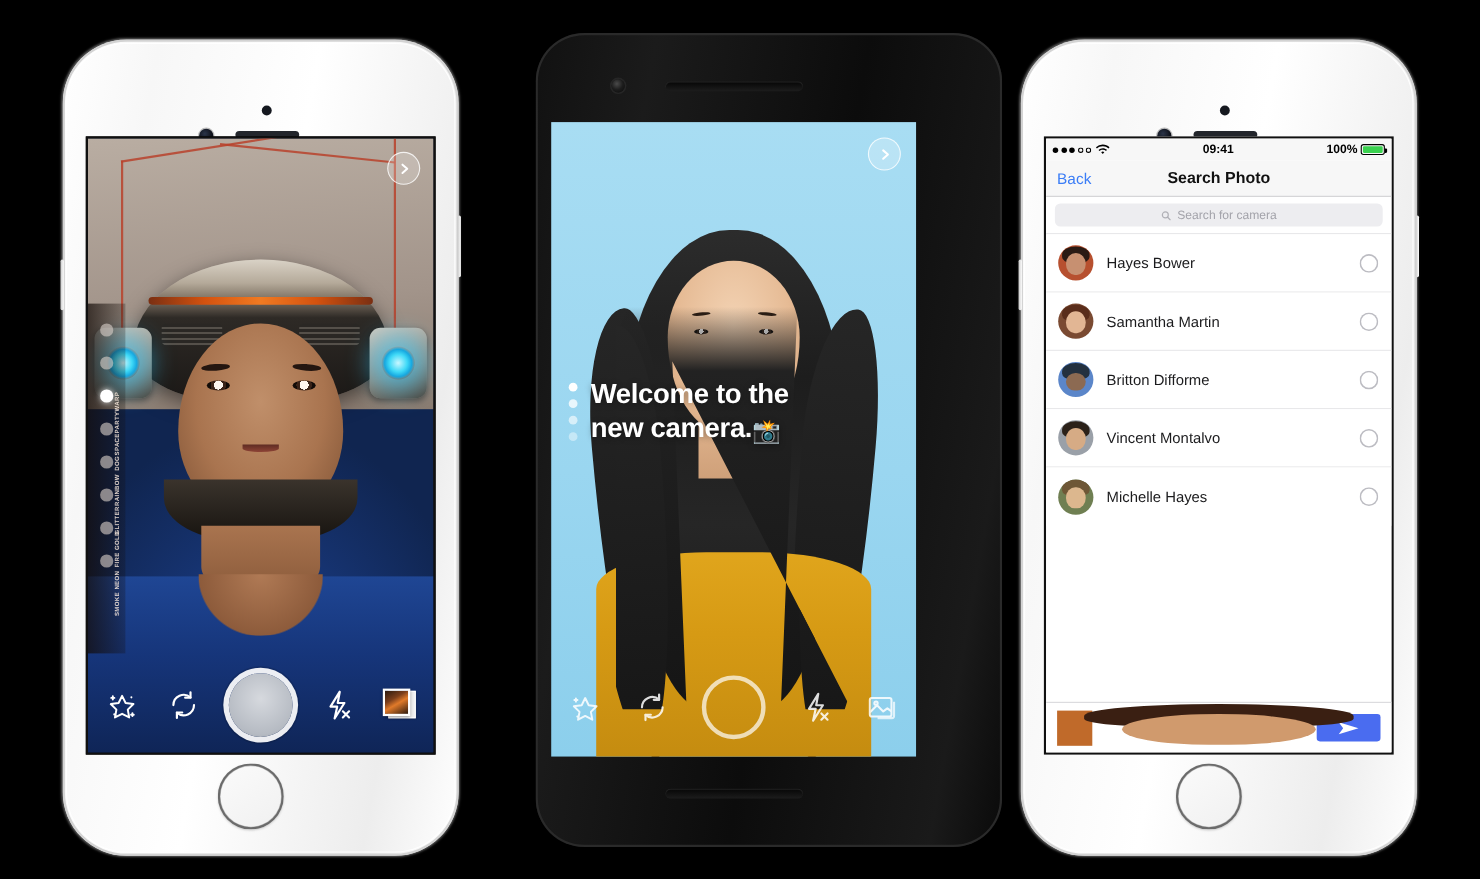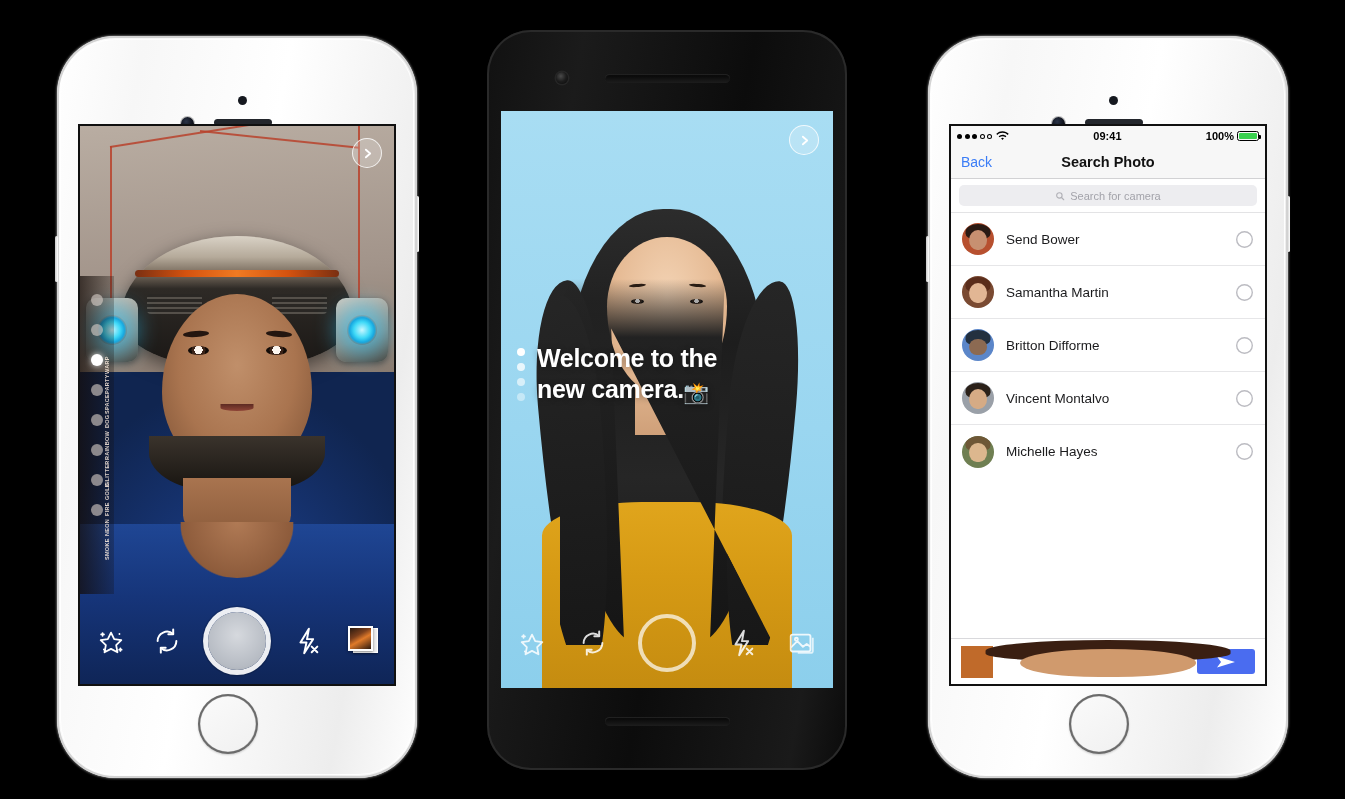--- a/index.html
+++ b/index.html
@@ -360,21 +360,21 @@
         <div class="thumb-stack">
           <div class="b"></div>
           <div class="a"></div>
         </div>
       </div>
     </div>
 
     <div class="ip-home" style="left:141px; bottom:24px; width:60px; height:60px;"></div>
   </div>
 
-  <div class="phone" style="left:487px; top:30px; width:360px; height:740px;">
+  <div class="phone" style="left:487px; top:30px; width:424px; height:740px;">
     <div class="android-body"></div>
     <div class="and-cam" style="left:69px; top:42px;"></div>
     <div class="and-speaker" style="left:118px; top:44px; width:125px;"></div>
     <div class="and-speaker" style="left:118px; bottom:44px; width:125px;"></div>
 
     <div class="screen" style="left:14px; top:81px; width:332px; height:577px;">
       <div class="cam2-bg"></div>
 
       <div class="g-hair" style="top:98px; width:196px; height:446px;"></div>
       <div class="g-face" style="top:126px; width:120px; height:158px;">
@@ -498,21 +498,21 @@
 
         <div>
 
           <div class="row">
             <div class="av" style="background:#b7502f;">
               <div class="face">
                 <div class="hr" style="background:#2a1a14;"></div>
                 <div class="sk" style="background:#c79071;"></div>
               </div>
             </div>
-            <div class="nm">Send Bower</div>
+            <div class="nm">Hayes Bower</div>
             <div class="radio"></div>
           </div>
 
           <div class="row">
             <div class="av" style="background:#7a4a32;">
               <div class="face">
                 <div class="hr" style="background:#5a2d1b;"></div>
                 <div class="sk" style="background:#e2b694;"></div>
               </div>
             </div>

